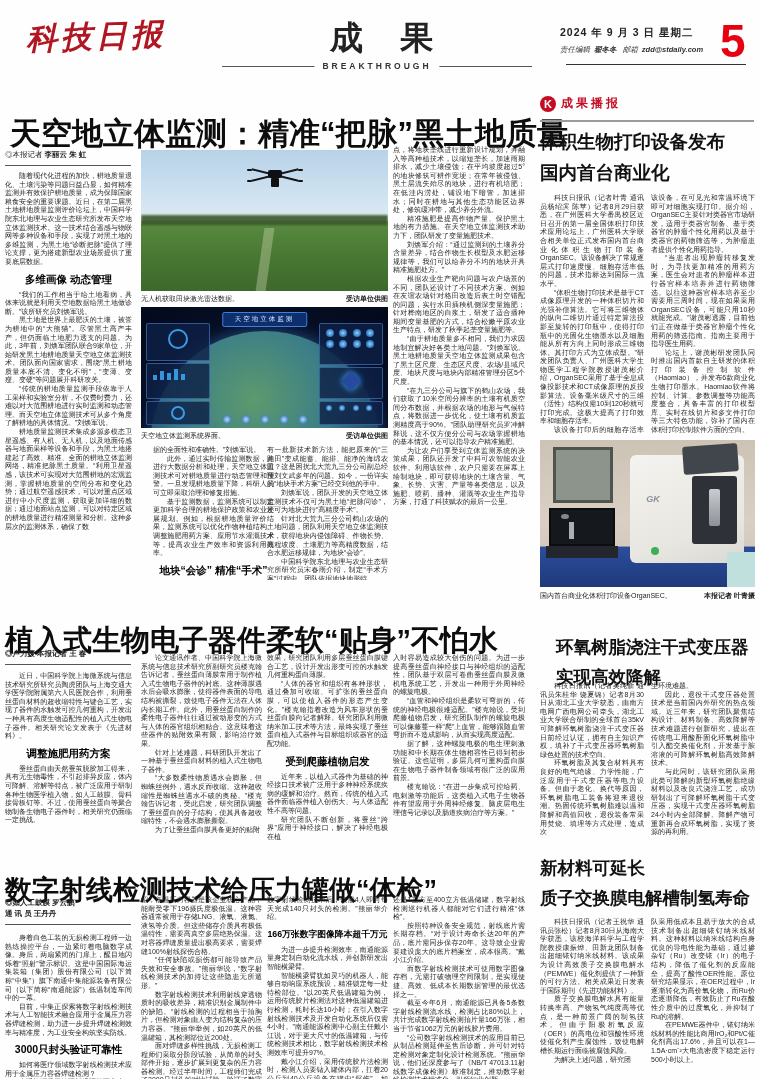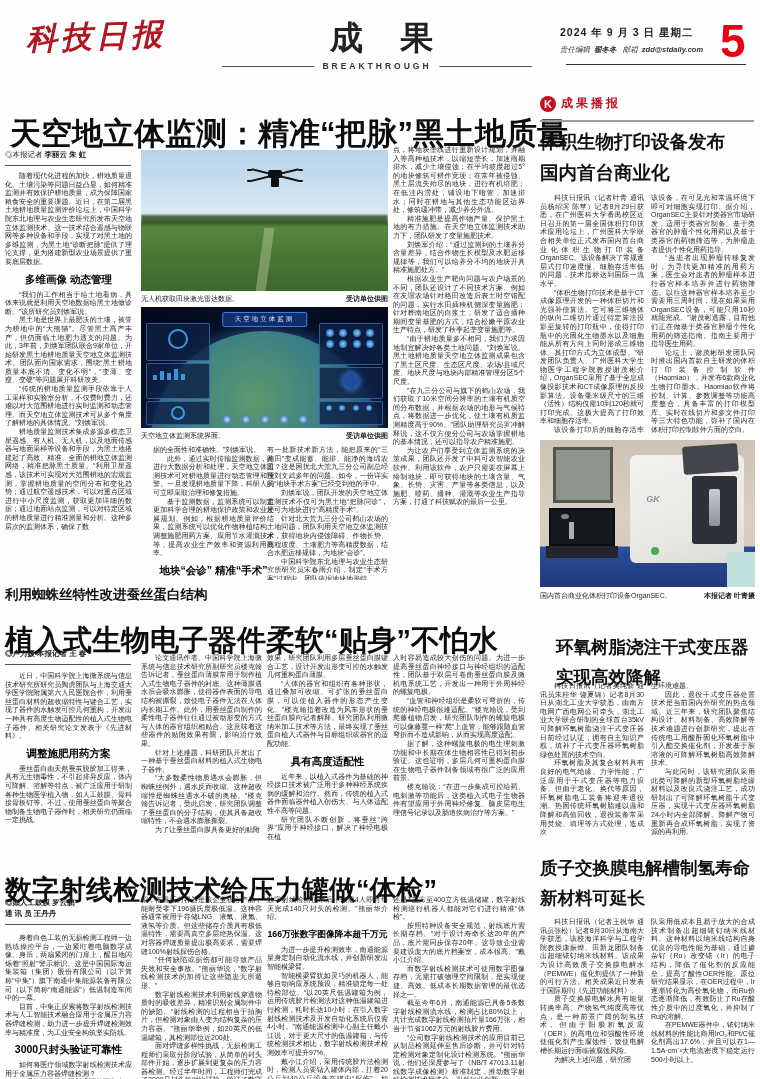--- a/index.html
+++ b/index.html
@@ -213,21 +213,20 @@
         <p>点，将地块垄线进行重新设计规划，并融入等高种植技术，以缩短垄长，加速雨期排水，减少土壤侵蚀；在平均坡度超过5°的地块修筑可耕作宽埂；在常年被侵蚀、黑土层流失殆尽的地块，进行有机培肥；在低洼内涝处，铺设地下暗管，加速排水；同时在耕地与其他生态功能区边界处，修筑缓冲带，减少养分外流。</p>
         <p>精准施肥是提高作物产量、保护黑土地的有力措施。在天空地立体监测技术助力下，团队研发了变量施肥技术。</p>
         <p>刘焕军介绍：“通过监测到的土壤养分含量差异，结合作物生长模型及水肥运移规律等，我们可以给养分不均的地块开具精准施肥处方。”</p>
         <p>根据农业生产靶向问题与农户场景的不同，团队还设计了不同技术方案。例如在友谊农场针对格田改造后表土时空错配的问题，实行水田插秧机侧深变量施肥；针对桦南地区的白浆土，研发了适合播种期间变量基肥的方式，结合松嫩平原农业生产特点，研发了秋季起垄变量施肥等。</p>
         <p>“由于耕地质量多不相同，我们力求因地制宜解决好各类土地问题。”刘焕军说。黑土地耕地质量天空地立体监测成果包含了黑土区尺度、生态区尺度、农场/县域尺度、地块尺度与地块内部精准管理分区5个尺度。</p>
         <p>“在九三分公司与旗下的鹤山农场，我们获取了10米空间分辨率的土壤有机质空间分布数据，并根据农场的地形与气候特点，将数据进一步优化，使土壤有机质监测精度高于90%。”团队助理研究员罗冲解释说，这不仅方便分公司与农场掌握耕地的基本情况，还可以指导农户精准施肥。</p>
         <p>为让农户们享受到立体监测系统的决策成果，团队还开发了中科可农智能农业软件。利用该软件，农户只需要在屏幕上绘制地块，即可获得地块的土壤含量、气象、长势、灾害、产量等各类信息，以及施肥、喷药、播种、灌溉等农业生产指导方案，打通了科技赋农的最后一公里。</p>
       </div>
   </div>
 
-  <div class="kicker" style="left:5px;top:586px;">利用蜘蛛丝特性改进蚕丝蛋白结构</div>
   <h1 class="h-main" style="left:5px;top:602px;width:520px;font-size:29px;text-align:left;">植入式生物电子器件柔软“贴身”不怕水</h1>
   <div class="byline" style="left:5px;top:649px;width:126px;">
     <b>◎卢力媛 本报记者 王 春</b>
   </div>
   <div class="col" style="left:5px;top:672px;width:127px;height:178px;">
     <div>
         <p>近日，中国科学院上海微系统与信息技术研究所研究员陶虎团队与上海交通大学医学院附属第六人民医院合作，利用蚕丝蛋白材料的超收缩特性与键合工艺，实现了器件的水触发可控几何重构，开发出一种具有高度生物适配性的植入式生物电子器件。相关研究论文发表于《先进材料》。</p>
       </div>
     <h3 class="subhead">调整施肥用药方案</h3>
     <div>
@@ -240,21 +239,21 @@
         <p>针对上述难题，科研团队开发出了一种基于蚕丝蛋白材料的植入式生物电子器件。</p>
         <p>“大多数柔性物质遇水会膨胀，但蜘蛛丝例外，遇水反而收缩。这种超收缩性是蜘蛛丝遇水不破的奥秘。”楼克翰告诉记者，受此启发，研究团队调整了蚕丝蛋白的分子结构，使其具备超收缩特性，不会遇水膨胀撕裂。</p>
         <p>为了让蚕丝蛋白膜具备更好的贴附</p>
       </div>
   </div>
   <div class="col" style="left:267px;top:654px;width:121px;height:196px;">
     <div class="cont">
         <p>效果，研究团队利用多层蚕丝蛋白膜键合工艺，设计开发出形变可控的水触发几何重构蛋白薄膜。</p>
         <p>“人体的器官和组织有各种形状，通过叠加可收缩、可扩张的蚕丝蛋白膜，可以使植入器件的形态产生变化。”楼克翰指着改造为风车形状的蚕丝蛋白膜向记者解释。研究团队利用微纳米加工技术等方法，最终实现了蚕丝蛋白植入式器件与目标组织或器官的适配功能。</p>
       </div>
-    <h3 class="subhead">具有高度适配性</h3>
+    <h3 class="subhead">受到爬藤植物启发</h3>
     <div>
         <p>近年来，以植入式器件为基础的神经接口技术被广泛用于多种神经系统疾病的缓解和治疗。然而，传统的植入式器件面临器件植入创伤大、与人体适配性不高等问题。</p>
         <p>研究团队不断创新，将蚕丝“跨界”应用于神经接口，解决了神经电极在植</p>
       </div>
   </div>
   <div class="col" style="left:393px;top:654px;width:132px;height:196px;">
     <div class="cont">
         <p>入时容易造成较大创伤的问题。为进一步提高蚕丝蛋白神经接口与神经组织的适配性，团队基于双层可卷曲蚕丝蛋白膜及微机电系统工艺，开发出一种用于外周神经的螺旋电极。</p>
         <p>“血管和神经组织是柔软可弯折的，传统的神经电极很难适配。”楼克翰说，受到爬藤植物启发，研究团队制作的螺旋电极可以像藤蔓一样“爬”上血管，能够跟随血管弯折而不造成影响，从而实现高度适配。</p>
         <p>据了解，这种螺旋电极的电生理刺激功能和中长期在体生物相容性已得到初步验证。这也证明，多层几何可重构蛋白膜在生物电子器件制备领域有很广泛的应用前景。</p>
@@ -367,22 +366,22 @@
   </div>
   <div class="col" style="left:651px;top:682px;width:104px;height:168px;">
     <div class="cont">
         <p>生环境难题。</p>
         <p>因此，退役干式变压器处置技术是当前国内外研究的热点领域。近三年来，研究团队聚焦结构设计、材料制备、高效降解等技术难题进行创新研究，提出在传统电工用酸酐固化环氧树脂中引入酯交换催化剂，开发基于胺溶液的可降解环氧树脂高效降解技术。</p>
         <p>与此同时，该研究团队采用此类可降解的新型环氧树脂绝缘材料以及改良式浇注工艺，成功研制出了可降解环氧树脂干式变压器，实现干式变压器环氧树脂24小时内全部降解。降解产物可重新再合成环氧树脂，实现了资源的再利用。</p>
       </div>
   </div>
 
   <h2 class="sb-h" style="left:540px;top:853px;width:216px;font-size:17.5px;line-height:30px;margin:0;">
+    <span style="display:block">新材料可延长</span>
     <span style="display:block">质子交换膜电解槽制氢寿命</span>
-    <span style="display:block">新材料可延长</span>
   </h2>
   <div class="col" style="left:540px;top:918px;width:104px;height:161px;">
     <div>
         <p>科技日报讯（记者王祝华 通讯员张松）记者8月30日从海南大学获悉，该校海洋科学与工程学院教授康振烨、田新龙团队制备出超细铱钌纳米线材料。该成果为设计高效质子交换膜电解水（PEMWE）催化剂提供了一种新的可行方法。相关成果近日发表于国际期刊《先进功能材料》。</p>
         <p>质子交换膜电解水具有能量转换率高、产物氢气纯度高等优点，是一种前景广阔的制氢技术。但由于阳极析氧反应（OER）的高电位和强酸性环境使催化剂产生腐蚀性，致使电解槽长期运行面临被腐蚀风险。</p>
         <p>为解决上述问题，研究团</p>
       </div>
   </div>
   <div class="col" style="left:651px;top:918px;width:104px;height:161px;">
     <div class="cont">

